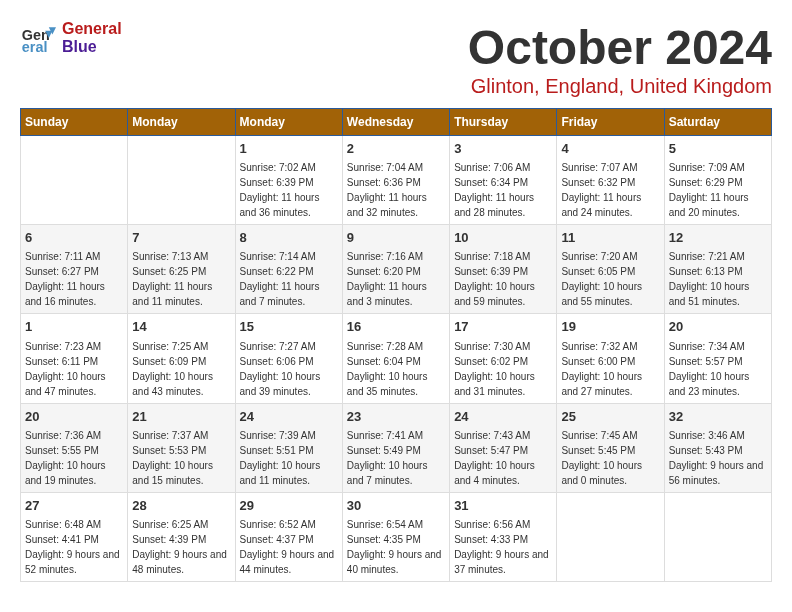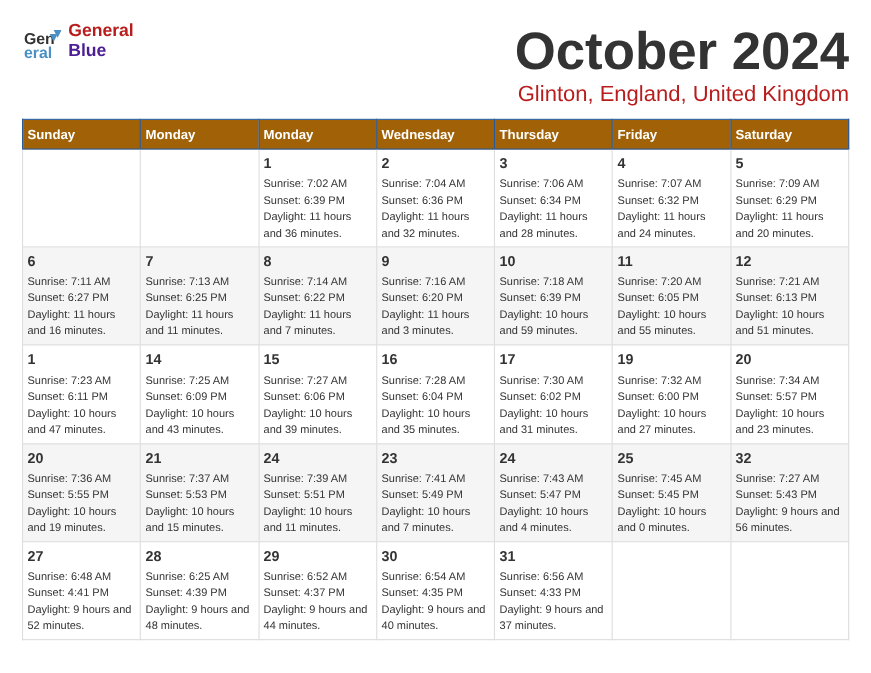--- a/index.html
+++ b/index.html
@@ -275,21 +275,21 @@
 Daylight: 10 hours and 4 minutes.</div>
         </td>
         <td>
           <span class="day-number">25</span>
           <div class="day-info">Sunrise: 7:45 AM
 Sunset: 5:45 PM
 Daylight: 10 hours and 0 minutes.</div>
         </td>
         <td>
           <span class="day-number">32</span>
-          <div class="day-info">Sunrise: 7:27 AM
+          <div class="day-info">Sunrise: 3:46 AM
 Sunset: 5:43 PM
 Daylight: 9 hours and 56 minutes.</div>
         </td>
       </tr>
       <tr>
         <td>
           <span class="day-number">27</span>
           <div class="day-info">Sunrise: 6:48 AM
 Sunset: 4:41 PM
 Daylight: 9 hours and 52 minutes.</div>

